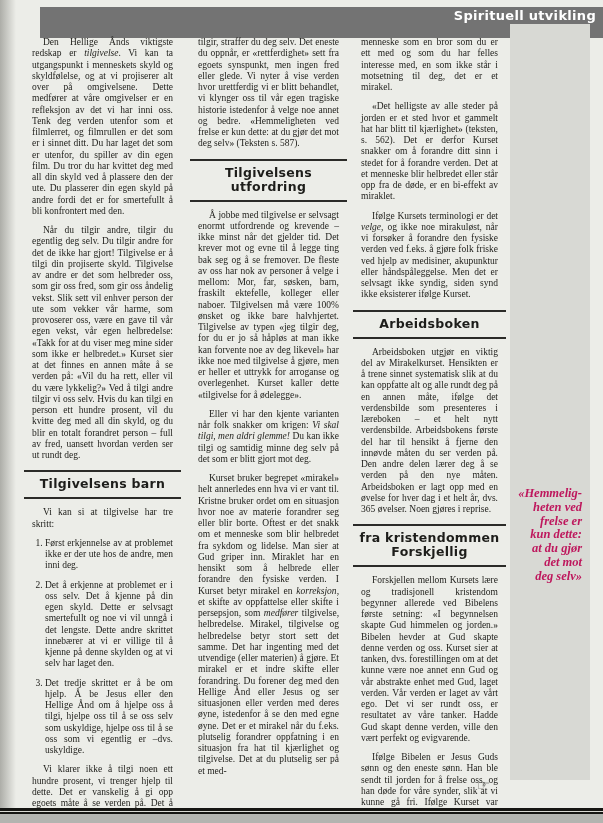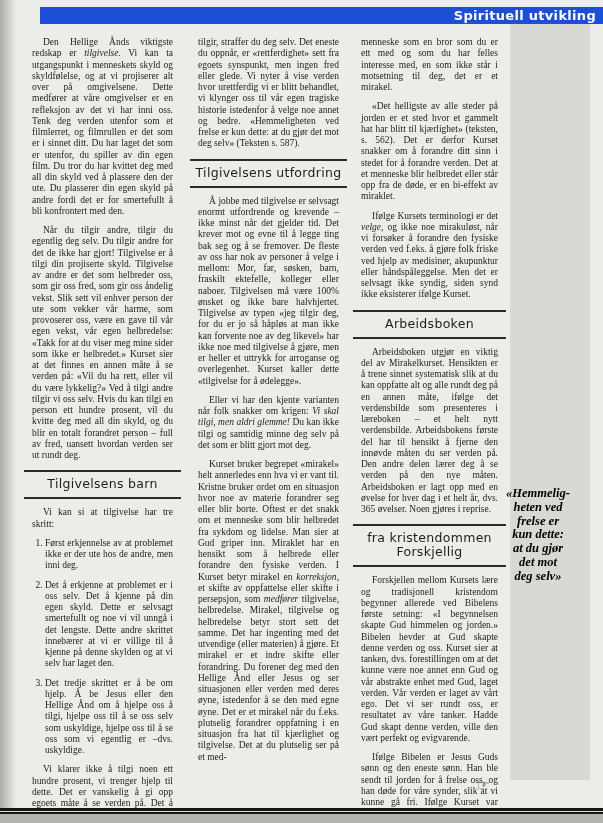--- a/index.html
+++ b/index.html
@@ -8,22 +8,22 @@
     position:relative; width:603px; height:823px; overflow:hidden;
     background:#ecede8; color:#23231f;
     font-family:"Liberation Serif","DejaVu Serif",serif;
   }
   .left-shadow{
     position:absolute; left:0; top:0; width:16px; height:823px;
     background:linear-gradient(to right, rgba(110,110,104,.50), rgba(110,110,104,0));
     pointer-events:none;
   }
   .header-bar{
-    position:absolute; left:40px; right:0; top:7px; height:17px;
-    background:#1d4ed8; color:#ffffff;
+    position:absolute; left:40px; right:0; top:7px; height:31px;
+    background:#737373; color:#ffffff;
     font-family:"DejaVu Sans","Liberation Sans",sans-serif;
     font-weight:bold; font-size:13px; line-height:17px;
     text-align:right; padding-right:7px; box-sizing:border-box;
     letter-spacing:.3px;
   }
   .right-strip{
     position:absolute; left:510px; top:24px; width:80px; height:756px;
     background:#d8d9d4;
   }
   .col{
@@ -34,27 +34,27 @@
   p{margin:8px; text-indent:11px;}
   p.noindent{text-indent:0;}
   em{font-style:italic;}
   .colhead{
     font-family:"DejaVu Sans","Liberation Sans",sans-serif;
     font-size:12.5px; line-height:14px; font-weight:400; letter-spacing:.3px;
     text-align:center; color:#1d1d1a;
     border-top:2px solid #2b2b28; border-bottom:2px solid #2b2b28;
     padding:5px 0 6px; margin:9px 0 8px; text-indent:0;
   }
-  .colhead span{display:block;}
+  .colhead span{display:block;font-weight:bold;}
   ol.steps{margin:0; padding-left:13px;}
   ol.steps li{text-align:justify; margin:8px;}
   .pullquote{
     position:absolute; left:494px; top:487px; width:88px;
-    text-align:center; font-weight:bold; font-style:italic;
-    font-size:12.5px; line-height:13.8px; color:#000000;
+    text-align:right; font-weight:bold; font-style:italic;
+    font-size:12.5px; line-height:13.8px; color:#be185d;
   }
   .pullquote div{white-space:nowrap;}
   .hand{
     position:absolute; left:477px; top:777px;
     font-family:"DejaVu Sans",sans-serif; font-size:14px; color:#3a3a36;
     transform:skewX(-12deg);
   }
   .bottom-rule-1{position:absolute; left:0; top:808px; width:603px; height:3px; background:#151512;}
   .bottom-gap   {position:absolute; left:0; top:811px; width:603px; height:1px; background:#d8d8d2;}
   .bottom-rule-2{position:absolute; left:0; top:812px; width:603px; height:2px; background:#151512;}

